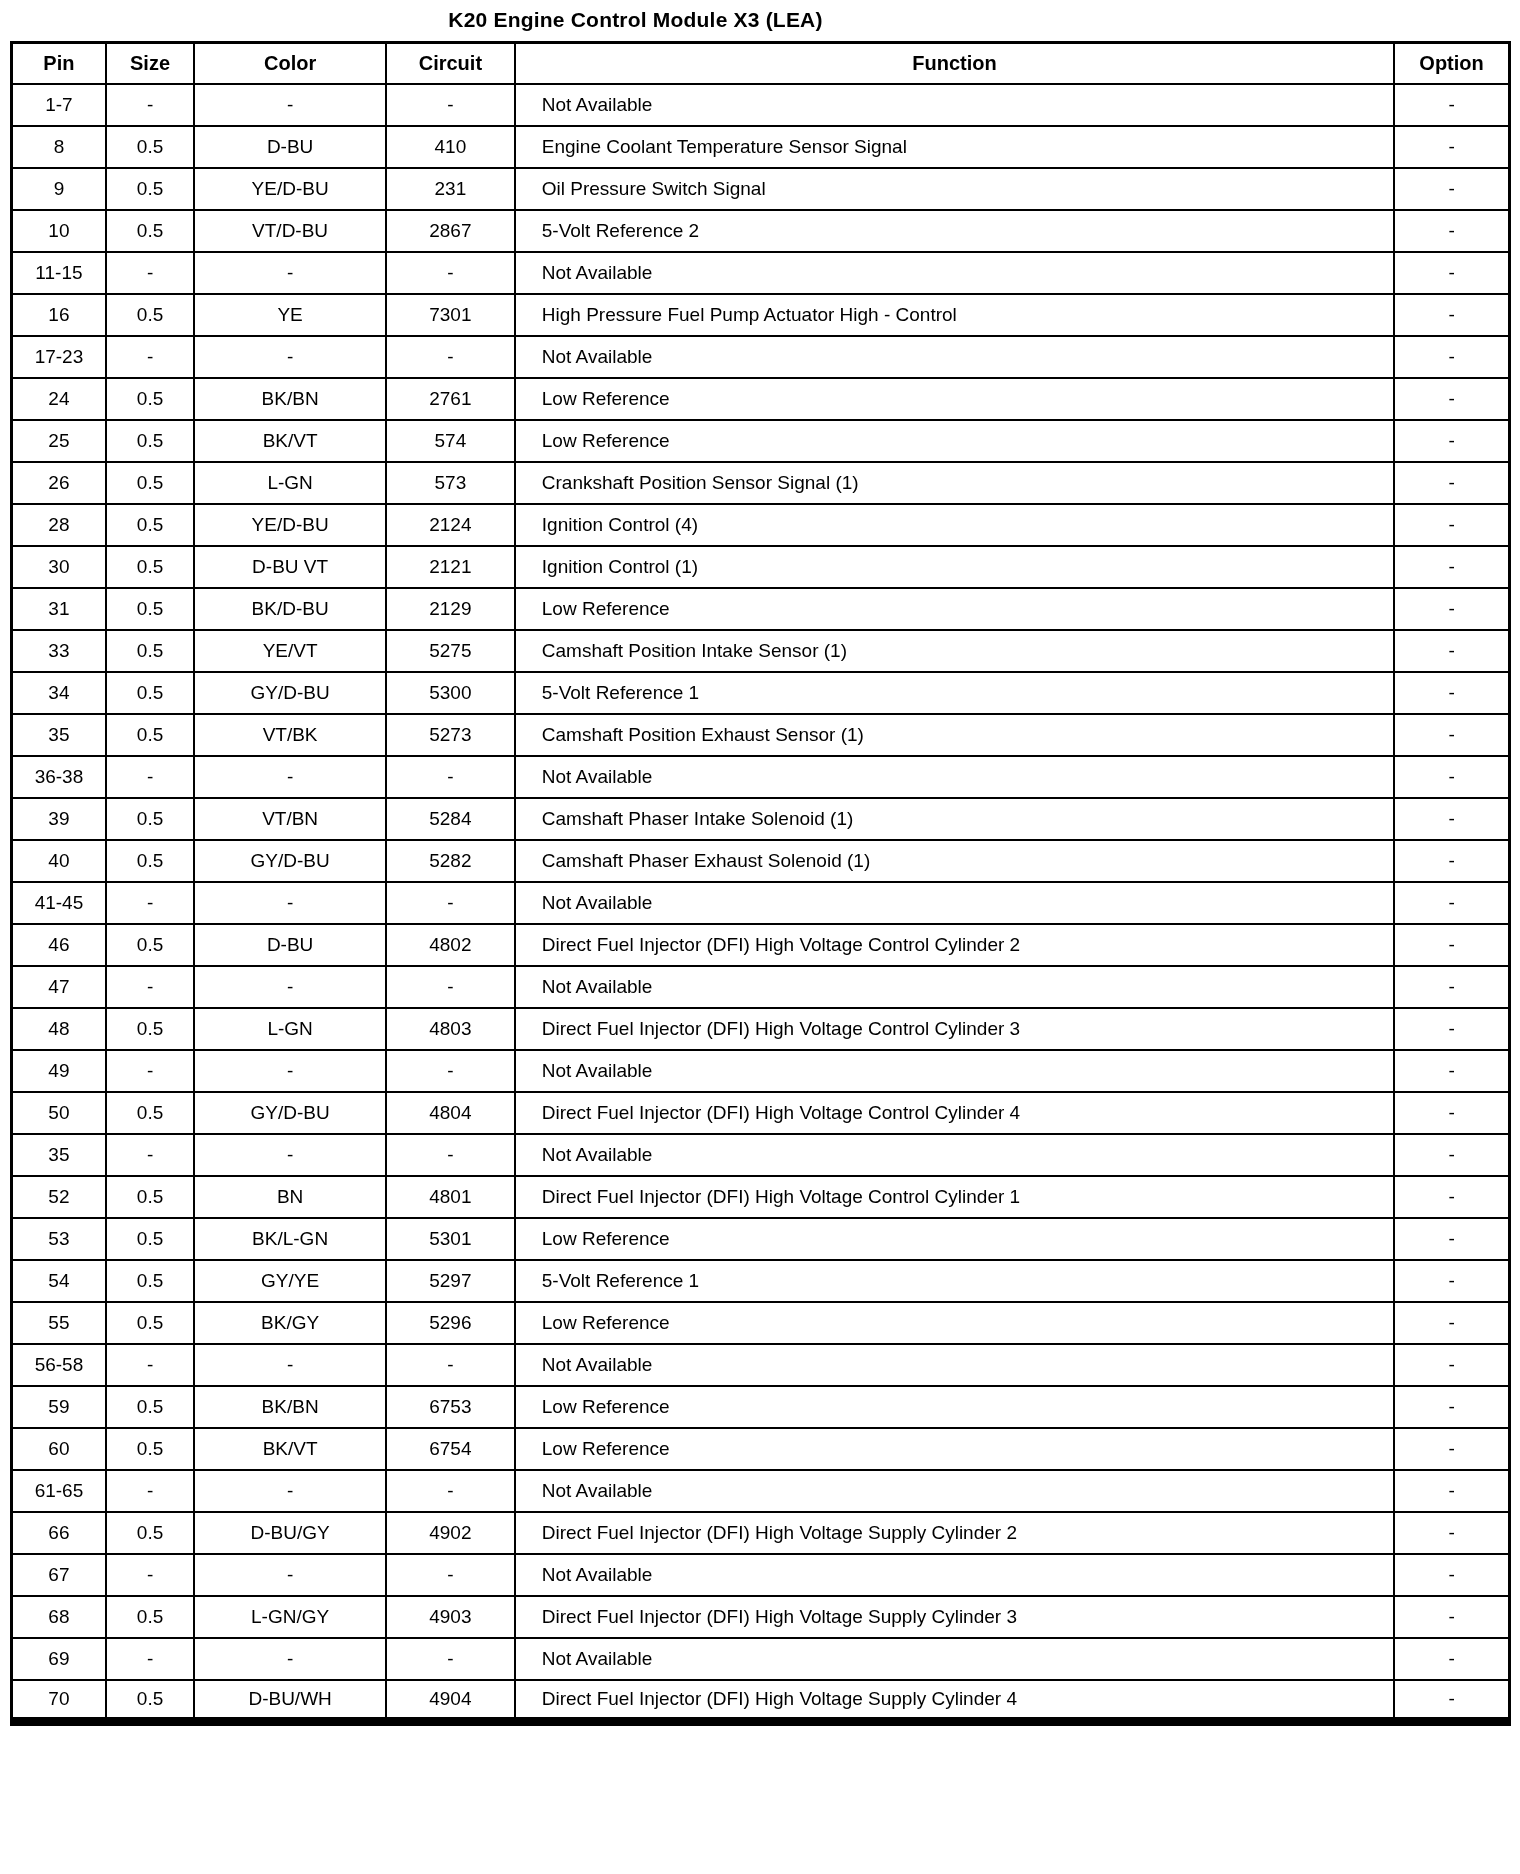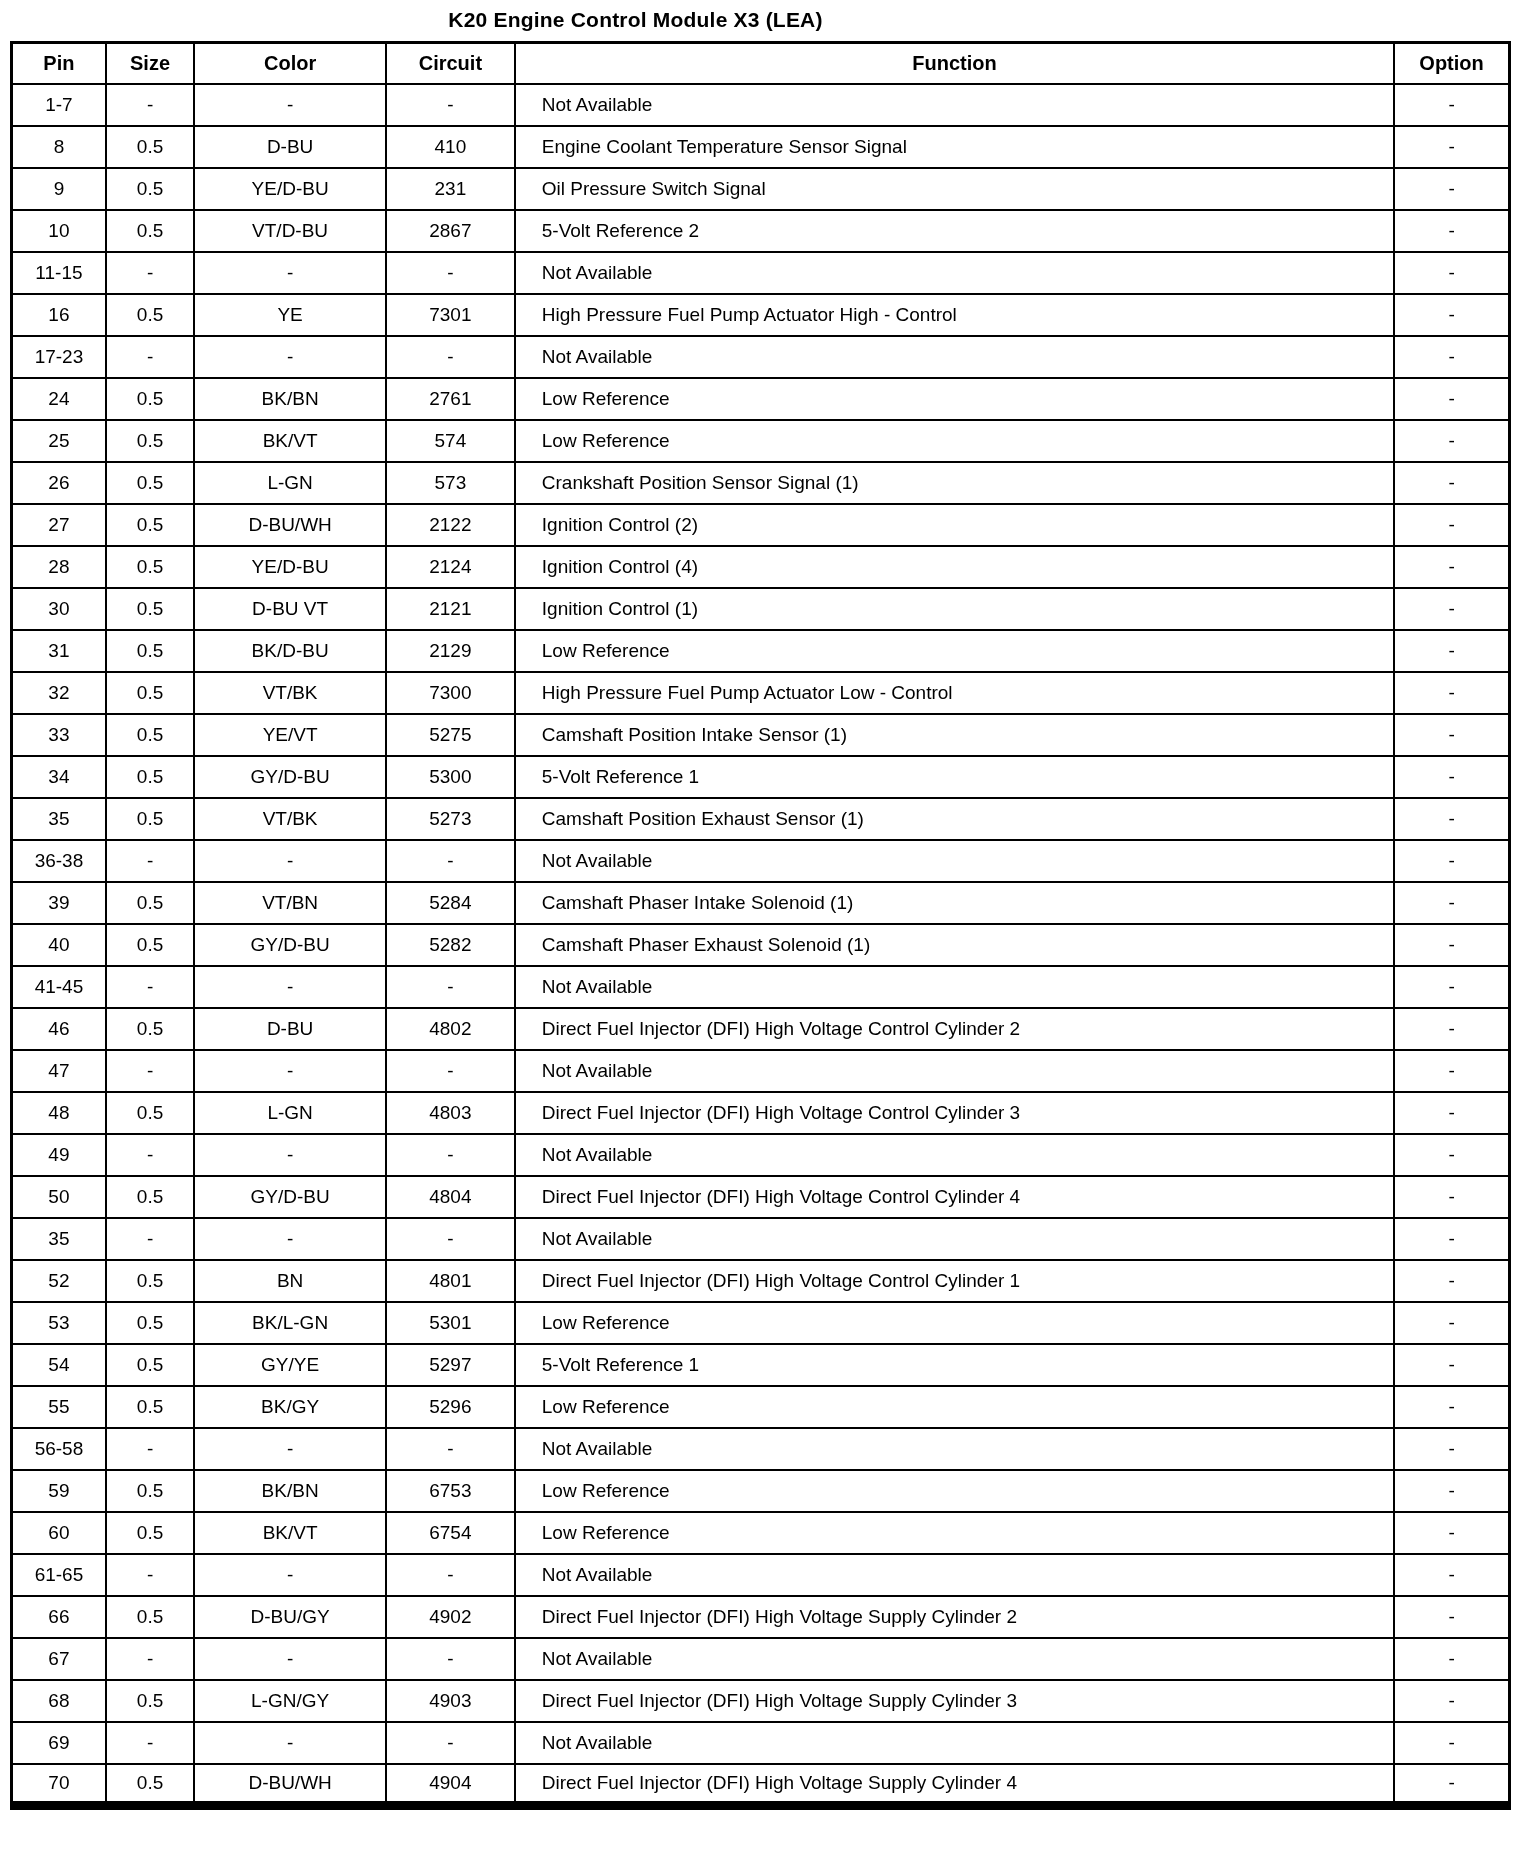--- a/index.html
+++ b/index.html
@@ -164,28 +164,20 @@
         </tr>
         <tr>
           <td>26</td>
           <td>0.5</td>
           <td>L-GN</td>
           <td>573</td>
           <td class="left">Crankshaft Position Sensor Signal (1)</td>
           <td>-</td>
         </tr>
         <tr>
-          <td>27</td>
-          <td>0.5</td>
-          <td>D-BU/WH</td>
-          <td>2122</td>
-          <td class="left">Ignition Control (2)</td>
-          <td>-</td>
-        </tr>
-        <tr>
           <td>28</td>
           <td>0.5</td>
           <td>YE/D-BU</td>
           <td>2124</td>
           <td class="left">Ignition Control (4)</td>
           <td>-</td>
         </tr>
         <tr>
           <td>30</td>
           <td>0.5</td>
@@ -193,28 +185,20 @@
           <td>2121</td>
           <td class="left">Ignition Control (1)</td>
           <td>-</td>
         </tr>
         <tr>
           <td>31</td>
           <td>0.5</td>
           <td>BK/D-BU</td>
           <td>2129</td>
           <td class="left">Low Reference</td>
-          <td>-</td>
-        </tr>
-        <tr>
-          <td>32</td>
-          <td>0.5</td>
-          <td>VT/BK</td>
-          <td>7300</td>
-          <td class="left">High Pressure Fuel Pump Actuator Low - Control</td>
           <td>-</td>
         </tr>
         <tr>
           <td>33</td>
           <td>0.5</td>
           <td>YE/VT</td>
           <td>5275</td>
           <td class="left">Camshaft Position Intake Sensor (1)</td>
           <td>-</td>
         </tr>

